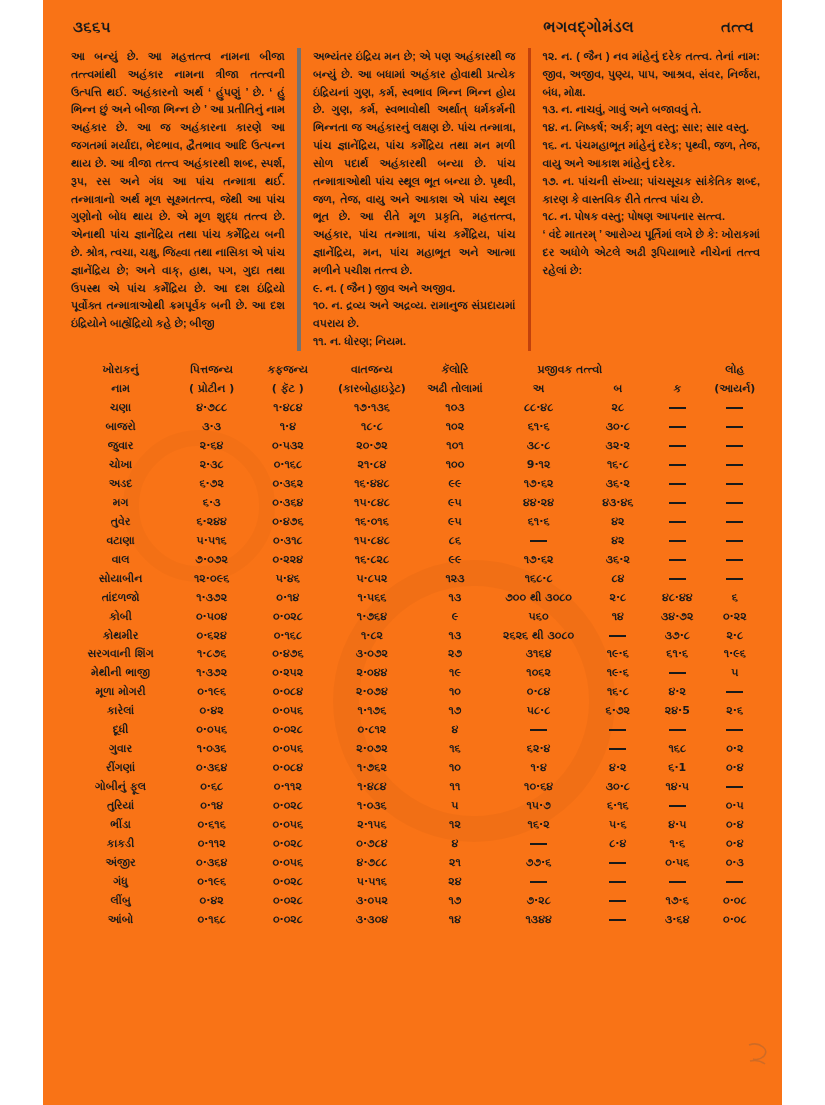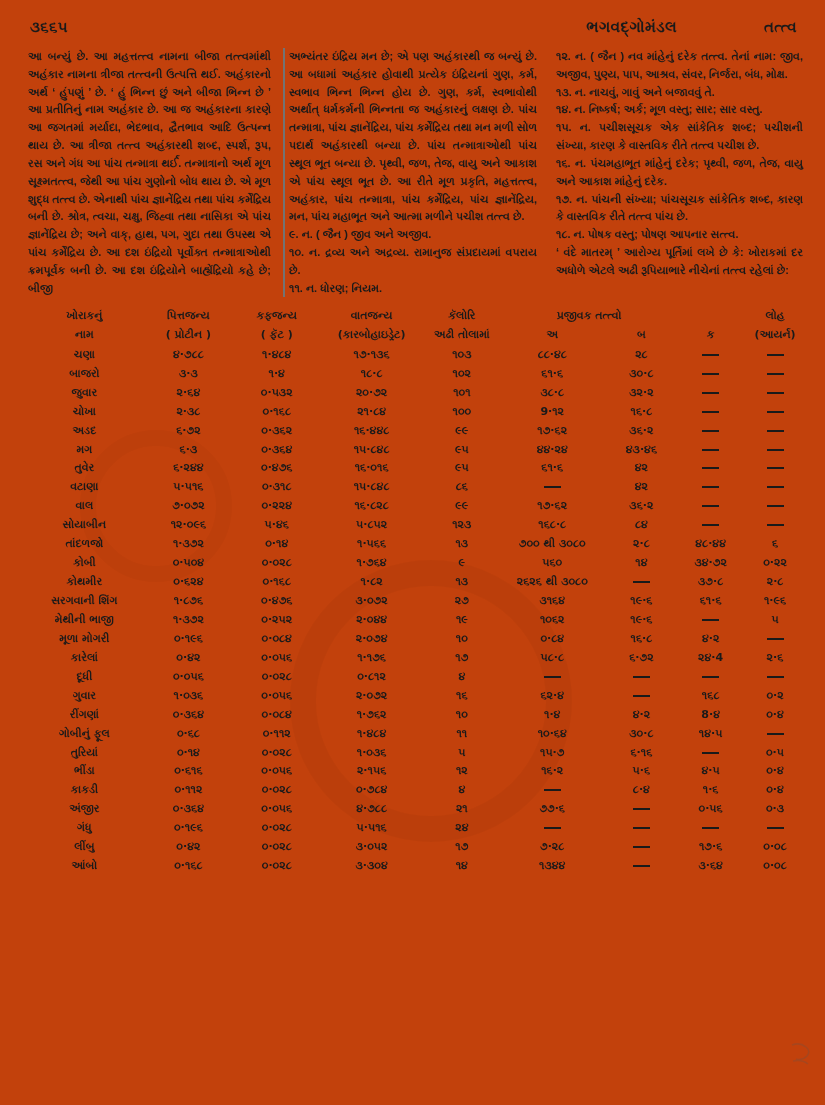--- a/index.html
+++ b/index.html
@@ -7,24 +7,24 @@
     margin: 0;
     padding: 0;
     background: #ffffff;
   }
   body {
     font-family: "Liberation Serif", "DejaVu Serif", serif;
     color: #1a1a1a;
   }
   #page {
     position: relative;
-    width: 825px;
+    width: 739px;
     height: 1105px;
     margin: 0 auto;
-    background: #c2410c;
+    background: #f97316;
     overflow: hidden;
     box-sizing: border-box;
   }
   
   #page::before {
     content: "";
     position: absolute;
     left: 290px;
     top: 560px;
     width: 230px;
@@ -72,21 +72,21 @@
   .col {
     font-family: Liberation Sans, sans-serif;
     font-size: 11px;
     line-height: 1.62;
     text-align: justify;
     text-justify: inter-word;
     font-weight: 600;
     box-sizing: border-box;
   }
   .col-1 { width: 255px; padding-right: 12px; }
-  .col-2 { width: 258px; padding: 0 4px; border-left: 2px solid #737373; }
+  .col-2 { width: 258px; padding: 0 12px; border-left: 4px solid #737373; }
   .col-3 { width: 262px; padding-left: 12px; border-left: 3px solid #c2410c; }
   .col p { margin: 0; }
   .col p + p { margin-top: 0px; }
   .sense { text-indent: 0; }
   .sense .num { font-weight: bold; }
 
   
   .table-wrap { padding: 10px 18px 0 26px; }
   table.nutri {
     width: 100%;
@@ -173,24 +173,20 @@
           <span class="num">૧૨.</span>
           <span>ન. ( જૈન ) નવ માંહેનું દરેક તત્ત્વ. તેનાં નામ: જીવ, અજીવ, પુણ્ય, પાપ, આશ્રવ, સંવર, નિર્જરા, બંધ, મોક્ષ.</span>
         </p>
         <p class="sense">
           <span class="num">૧૩.</span>
           <span>ન. નાચવું, ગાવું અને બજાવવું તે.</span>
         </p>
         <p class="sense">
           <span class="num">૧૪.</span>
           <span>ન. નિષ્કર્ષ; અર્ક; મૂળ વસ્તુ; સાર; સાર વસ્તુ.</span>
-        </p>
-        <p class="sense">
-          <span class="num">૧૫.</span>
-          <span>ન. પચીશસૂચક એક સાંકેતિક શબ્દ; પચીશની સંખ્યા, કારણ કે વાસ્તવિક રીતે તત્ત્વ પચીશ છે.</span>
         </p>
         <p class="sense">
           <span class="num">૧૬.</span>
           <span>ન. પંચમહાભૂત માંહેનું દરેક; પૃથ્વી, જળ, તેજ, વાયુ અને આકાશ માંહેનું દરેક.</span>
         </p>
         <p class="sense">
           <span class="num">૧૭.</span>
           <span>ન. પાંચની સંખ્યા; પાંચસૂચક સાંકેતિક શબ્દ, કારણ કે વાસ્તવિક રીતે તત્ત્વ પાંચ છે.</span>
         </p>
         <p class="sense">
@@ -405,21 +401,21 @@
               <td class="c-iron c-num"><span class="dash"></span></td>
             </tr>
             <tr>
               <td class="c-name">કારેલાં</td>
               <td class="c-prot c-num">૦·૪૨</td>
               <td class="c-fat c-num">૦·૦૫૬</td>
               <td class="c-carb c-num">૧·૧૭૬</td>
               <td class="c-cal c-num">૧૭</td>
               <td class="c-a c-num">૫૮·૮</td>
               <td class="c-b c-num">૬·૭૨</td>
-              <td class="c-c c-num">૨૪·4</td>
+              <td class="c-c c-num">૨૪·5</td>
               <td class="c-iron c-num">૨·૬</td>
             </tr>
             <tr>
               <td class="c-name">દૂધી</td>
               <td class="c-prot c-num">૦·૦૫૬</td>
               <td class="c-fat c-num">૦·૦૨૮</td>
               <td class="c-carb c-num">૦·૮૧૨</td>
               <td class="c-cal c-num">૪</td>
               <td class="c-a c-num"><span class="dash"></span></td>
               <td class="c-b c-num"><span class="dash"></span></td>
@@ -438,21 +434,21 @@
               <td class="c-iron c-num">૦·૨</td>
             </tr>
             <tr>
               <td class="c-name">રીંગણાં</td>
               <td class="c-prot c-num">૦·૩૬૪</td>
               <td class="c-fat c-num">૦·૦૮૪</td>
               <td class="c-carb c-num">૧·૭૬૨</td>
               <td class="c-cal c-num">૧૦</td>
               <td class="c-a c-num">૧·૪</td>
               <td class="c-b c-num">૪·૨</td>
-              <td class="c-c c-num">8·૪</td>
+              <td class="c-c c-num">૬·1</td>
               <td class="c-iron c-num">૦·૪</td>
             </tr>
             <tr>
               <td class="c-name">ગોબીનું ફૂલ</td>
               <td class="c-prot c-num">૦·૬૮</td>
               <td class="c-fat c-num">૦·૧૧૨</td>
               <td class="c-carb c-num">૧·૪૮૪</td>
               <td class="c-cal c-num">૧૧</td>
               <td class="c-a c-num">૧૦·૬૪</td>
               <td class="c-b c-num">૩૦·૮</td>

